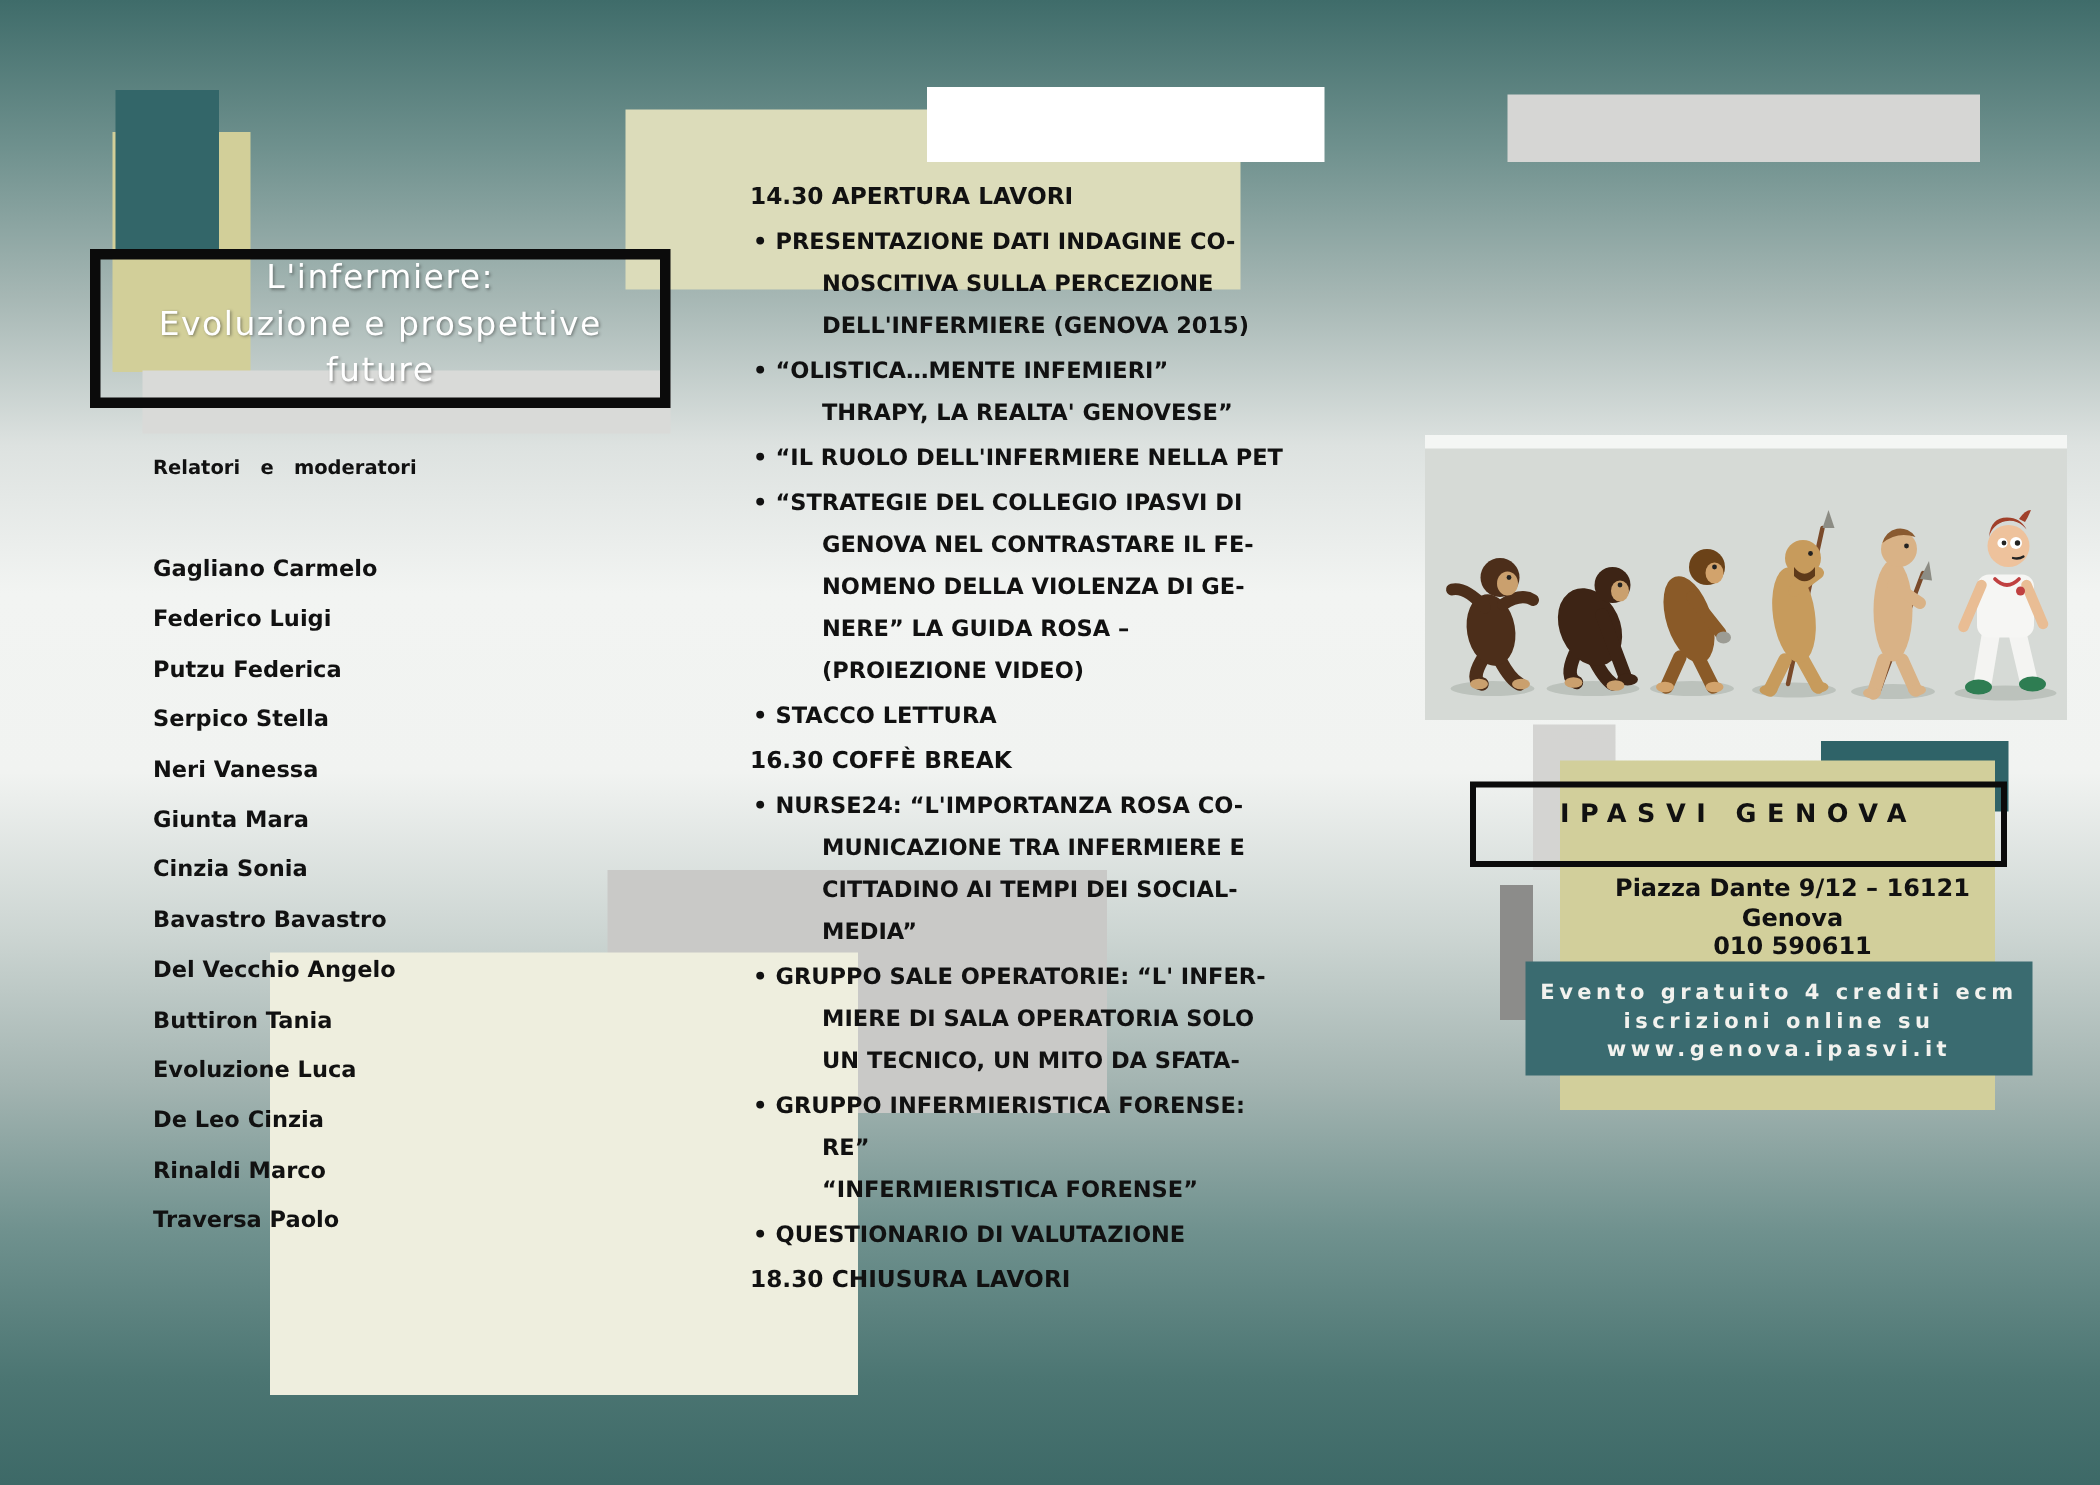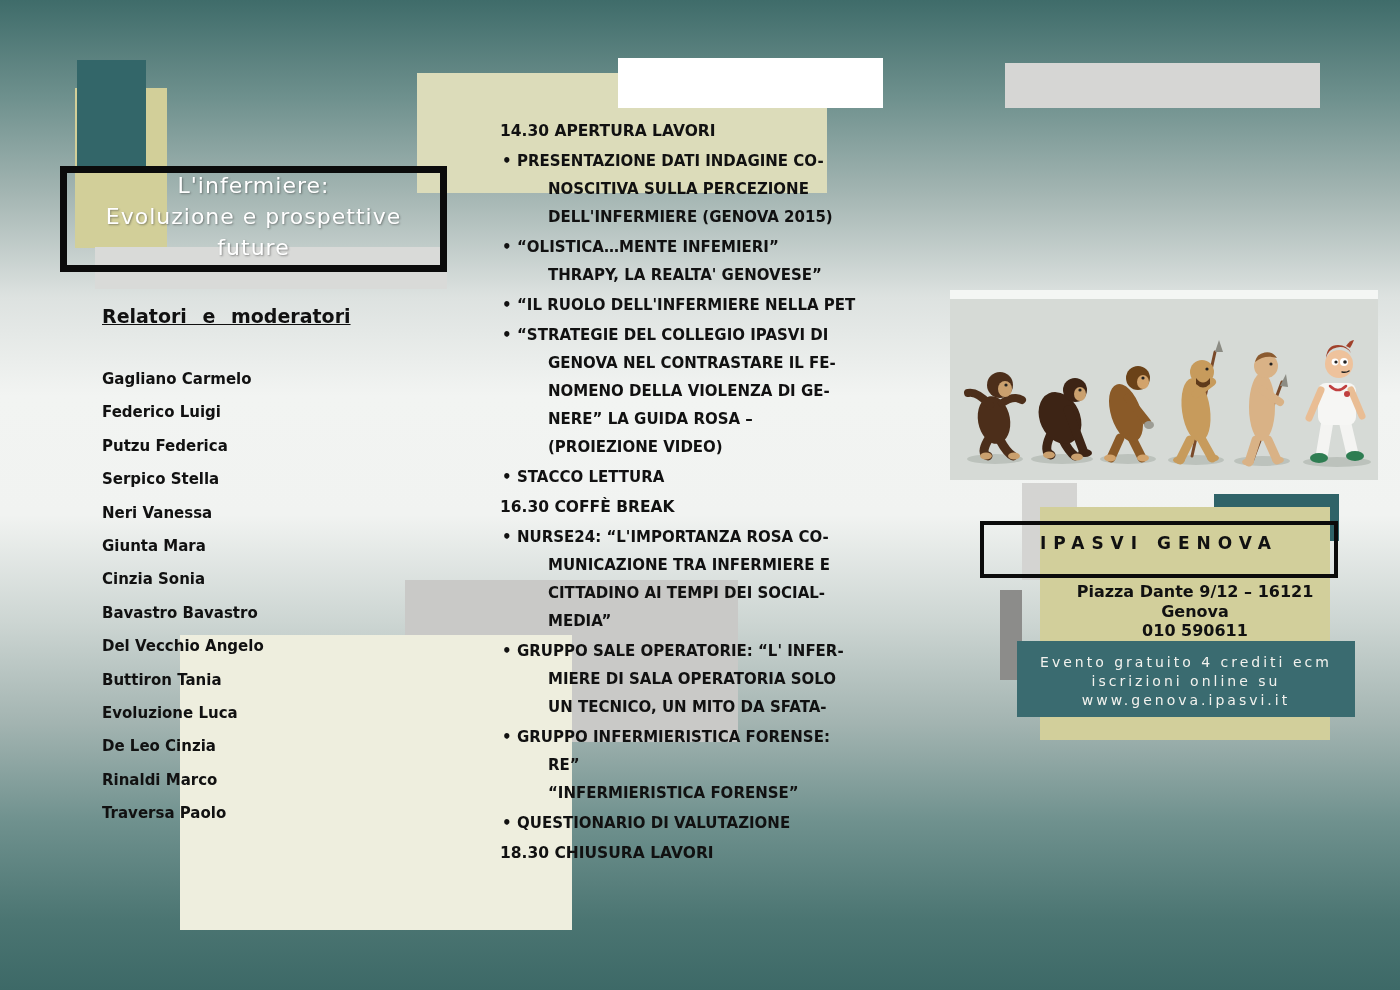--- a/index.html
+++ b/index.html
@@ -41,27 +41,27 @@
     position:absolute; left:980px; top:533px; width:358px; z-index:7; text-align:center;
     font-size:17px; font-weight:bold; letter-spacing:7px; color:#111;
   }
   .address{
     position:absolute; left:1055px; top:582px; width:280px; z-index:7; text-align:center;
     font-size:16px; font-weight:bold; color:#111; line-height:19.5px;
   }
   .teal-info{left:1017px; top:641px; width:338px; height:76px; background:#3a6b70; z-index:8;}
   .teal-info-text{
     position:absolute; left:1017px; top:653px; width:338px; z-index:9; text-align:center;
-    color:#f2f2ee; font-weight:normal; font-size:14px; letter-spacing:3px; line-height:19px;
+    color:#f2f2ee; font-weight:bold; font-size:14px; letter-spacing:3px; line-height:19px;
   }
 
   
   .relatori{
     position:absolute; left:102px; top:305px; z-index:6;
-    font-size:19px; font-weight:bold; color:#111; word-spacing:9px;text-decoration:underline;
+    font-size:13px; font-weight:bold; color:#111; word-spacing:9px;
   }
   .names{position:absolute; left:102px; top:371px; z-index:6;}
   .names div{font-size:15px; font-weight:bold; color:#111; height:33.4px; line-height:16px;}
 
   
   .program{position:absolute; left:500px; top:118px; width:390px; z-index:6;
     color:#111; font-weight:bold; font-size:15px;}
   .pl{line-height:27px;}
   .pl-time{margin-top:3px; font-size:15.5px;}
   .pl-bullet{margin-top:3px; padding-left:17px; position:relative;}

